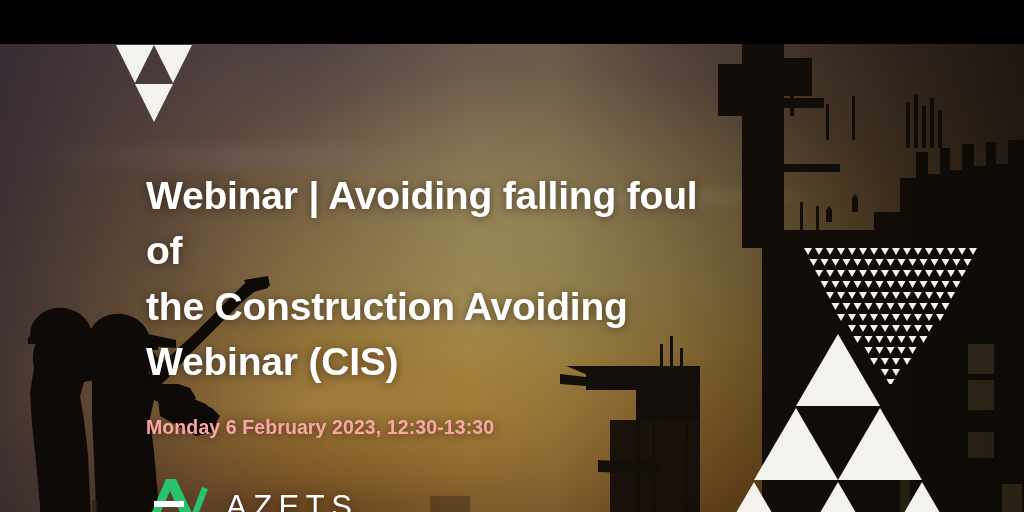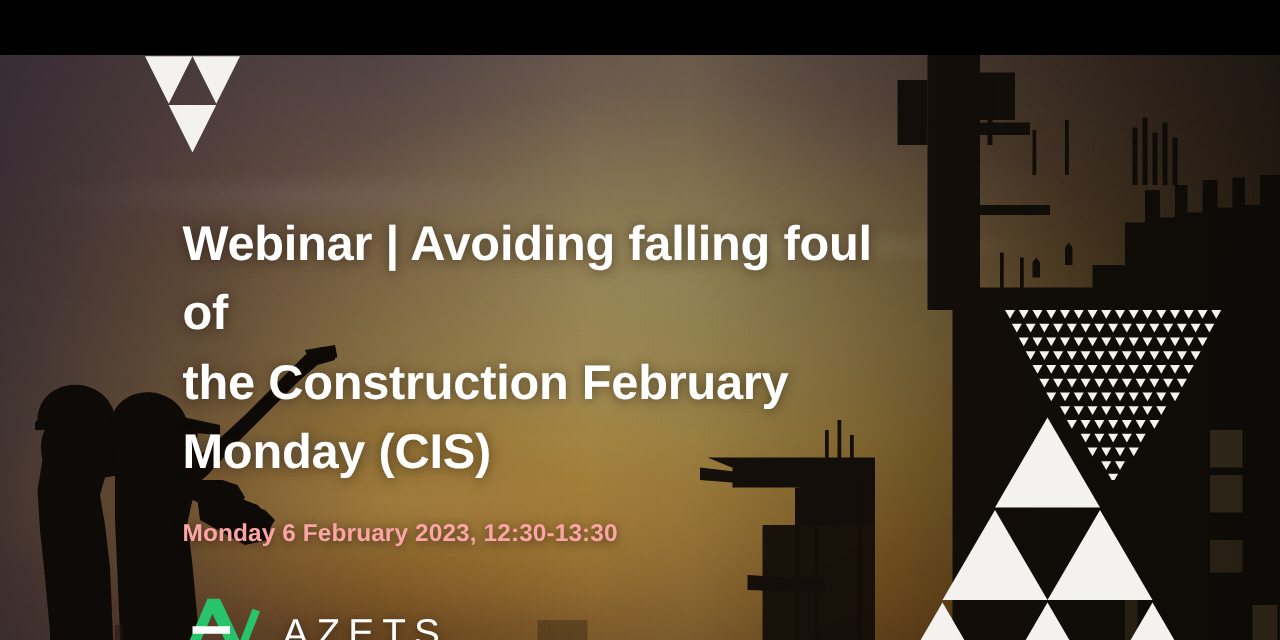--- a/index.html
+++ b/index.html
@@ -461,22 +461,22 @@
       <polygon points="222,150 264,222 180,222"></polygon>
 
       <polygon points="12,224 40,224 26,224"></polygon>
       <polygon points="-30,224 12,224 -9,224"></polygon>
     </g>
   </svg>
 
   <div class="content">
     <h1 class="headline">
       <span>Webinar | Avoiding falling foul of</span><br>
-      <span>the Construction February</span><br>
-      <span>Monday (CIS)</span>
+      <span>the Construction Avoiding</span><br>
+      <span>Webinar (CIS)</span>
     </h1>
 
     <p class="subline">Monday 6 February 2023, 12:30-13:30</p>
 
     <div class="logo">
       <svg class="logo-mark" viewBox="0 0 62 52">
 
         <path d="M2 48 L20 6 L30 6 L46 40 L56 14 L62 16 L48 52 L40 52 L24 18 L10 50 Z" fill="#27C46B"></path>
 
         <rect x="8" y="28" width="30" height="6" fill="#FFFFFF"></rect>

